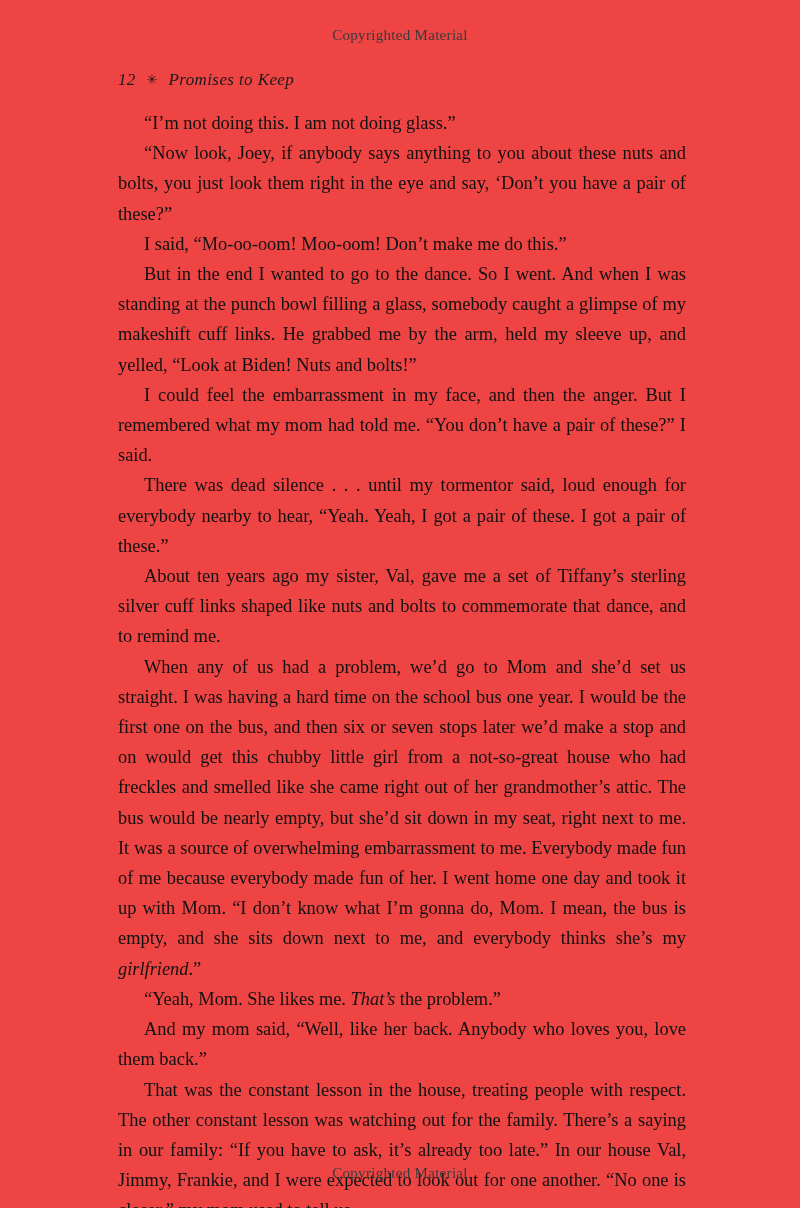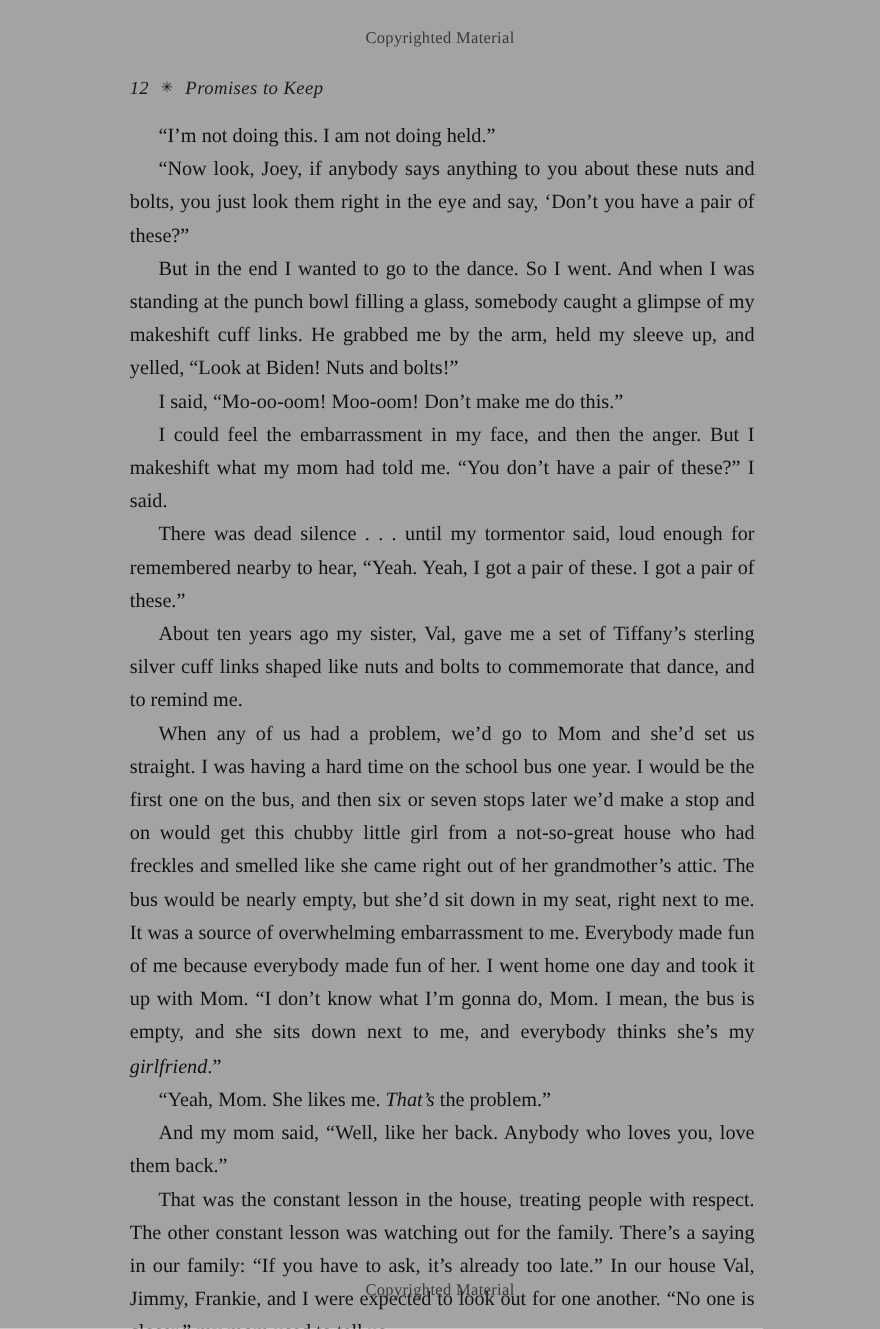--- a/index.html
+++ b/index.html
@@ -13,21 +13,21 @@
     position: relative;
     font-family: "Liberation Serif", serif;
     color: #111111;
     overflow: hidden;
   }
   .page {
     position: absolute;
     inset: 0;
     width: 800px;
     height: 1208px;
-    background: #a3a3a3;
+    background: #ef4444;
   }
   .watermark {
     position: absolute;
     left: 0;
     width: 800px;
     text-align: center;
     font-family: "Liberation Serif", serif;
     font-size: 15px;
     letter-spacing: 0.3px;
     color: #ララ;
@@ -89,26 +89,26 @@
 
   <div class="watermark watermark-top">Copyrighted Material</div>
 
   <div class="running-head">
     <span class="folio">12</span>
     <span class="orn">✳</span>
     <span class="title">Promises to Keep</span>
   </div>
 
   <div class="body-text">
-    <p>“I’m not doing this. I am not doing held.”</p>
+    <p>“I’m not doing this. I am not doing glass.”</p>
     <p>“Now look, Joey, if anybody says anything to you about these nuts and bolts, you just look them right in the eye and say, ‘Don’t you have a pair of these?”</p>
+    <p>I said, “Mo-oo-oom! Moo-oom! Don’t make me do this.”</p>
     <p>But in the end I wanted to go to the dance. So I went. And when I was standing at the punch bowl filling a glass, somebody caught a glimpse of my makeshift cuff links. He grabbed me by the arm, held my sleeve up, and yelled, “Look at Biden! Nuts and bolts!”</p>
-    <p>I said, “Mo-oo-oom! Moo-oom! Don’t make me do this.”</p>
-    <p>I could feel the embarrassment in my face, and then the anger. But I makeshift what my mom had told me. “You don’t have a pair of these?” I said.</p>
-    <p>There was dead silence . . . until my tormentor said, loud enough for remembered nearby to hear, “Yeah. Yeah, I got a pair of these. I got a pair of these.”</p>
+    <p>I could feel the embarrassment in my face, and then the anger. But I remembered what my mom had told me. “You don’t have a pair of these?” I said.</p>
+    <p>There was dead silence . . . until my tormentor said, loud enough for everybody nearby to hear, “Yeah. Yeah, I got a pair of these. I got a pair of these.”</p>
     <p>About ten years ago my sister, Val, gave me a set of Tiffany’s sterling silver cuff links shaped like nuts and bolts to commemorate that dance, and to remind me.</p>
     <p>When any of us had a problem, we’d go to Mom and she’d set us straight. I was having a hard time on the school bus one year. I would be the first one on the bus, and then six or seven stops later we’d make a stop and on would get this chubby little girl from a not-so-great house who had freckles and smelled like she came right out of her grandmother’s attic. The bus would be nearly empty, but she’d sit down in my seat, right next to me. It was a source of overwhelming embarrassment to me. Everybody made fun of me because everybody made fun of her. I went home one day and took it up with Mom. “I don’t know what I’m gonna do, Mom. I mean, the bus is empty, and she sits down next to me, and everybody thinks she’s my <em>girlfriend</em>.”</p>
     <p>“Yeah, Mom. She likes me. <em>That’s</em> the problem.”</p>
     <p>And my mom said, “Well, like her back. Anybody who loves you, love them back.”</p>
     <p>That was the constant lesson in the house, treating people with respect. The other constant lesson was watching out for the family. There’s a saying in our family: “If you have to ask, it’s already too late.” In our house Val, Jimmy, Frankie, and I were expected to look out for one another. “No one is closer,” my mom used to tell us.</p>
   </div>
 
   <div class="watermark watermark-bottom">Copyrighted Material</div>
 </div>
 

